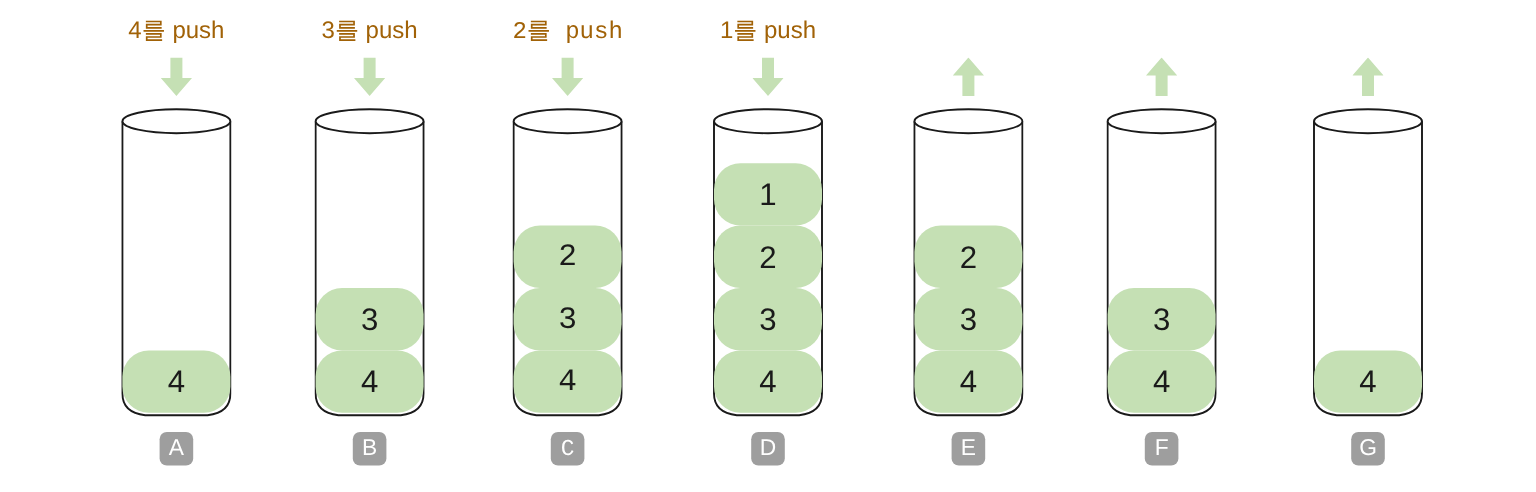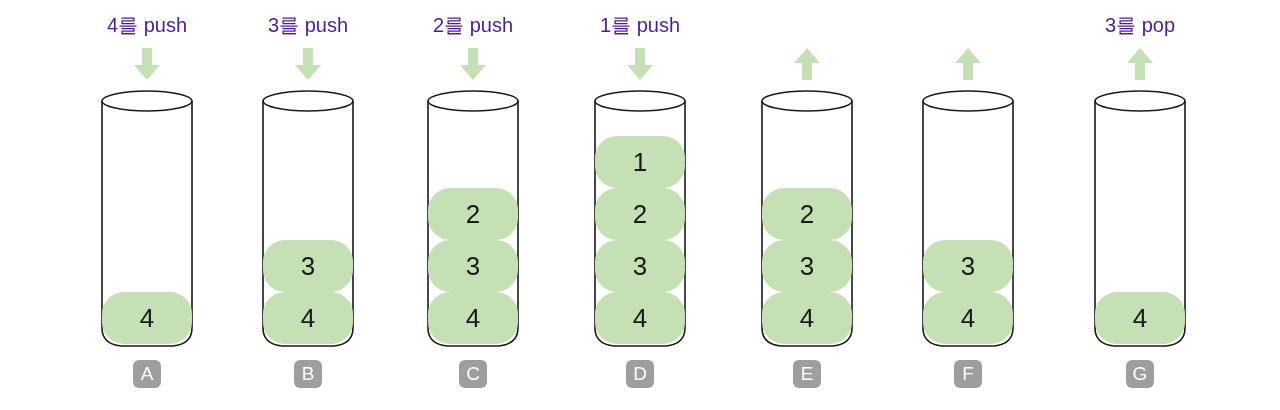--- a/index.html
+++ b/index.html
@@ -24,21 +24,21 @@
     width: 166px;
     height: 410px;
   }
   .caption {
     position: absolute;
     top: 12px;
     left: 0;
     width: 166px;
     text-align: center;
     font-size: 20px;
-    color: #4c1d95;
+    color: #a16207;
     letter-spacing: 0px;
     white-space: nowrap;
   }
   .arrow-wrap {
     position: absolute;
     top: 48px;
     left: 0;
     width: 166px;
     height: 34px;
   }
@@ -119,21 +119,21 @@
       <svg width="92" height="258" viewBox="0 0 92 258" class="cyl">
         <path d="M 1 11 L 1 238 Q 1 254 20 256 L 72 256 Q 91 254 91 238 L 91 11" fill="#ffffff" stroke="#1a1a1a" stroke-width="1.6"></path>
         <ellipse cx="46" cy="11" rx="45" ry="10" fill="#ffffff" stroke="#1a1a1a" stroke-width="1.6"></ellipse>
       </svg>
       <div class="pills">
         <div class="pill" style="top: 150px;">3</div>
         <div class="pill" style="top: 202px;">4</div>
       </div>
       <div class="badge">B</div>
     </div>
-    <div class="column" style="left: 390px;">
+    <div class="column" style="left: 390px; font-family: Liberation Mono, monospace;">
       <div class="caption">2를 push</div>
       <div class="arrow-wrap">
         <svg width="26" height="32" viewBox="0 0 26 32" class="arrow-svg">
           <path d="M 8 0 L 18 0 L 18 17 L 26 17 L 13 32 L 0 17 L 8 17 Z" fill="#c5e0b4"></path>
         </svg>
       </div>
       <svg width="92" height="258" viewBox="0 0 92 258" class="cyl">
         <path d="M 1 11 L 1 238 Q 1 254 20 256 L 72 256 Q 91 254 91 238 L 91 11" fill="#ffffff" stroke="#1a1a1a" stroke-width="1.6"></path>
         <ellipse cx="46" cy="11" rx="45" ry="10" fill="#ffffff" stroke="#1a1a1a" stroke-width="1.6"></ellipse>
       </svg>
@@ -190,21 +190,20 @@
         <path d="M 1 11 L 1 238 Q 1 254 20 256 L 72 256 Q 91 254 91 238 L 91 11" fill="#ffffff" stroke="#1a1a1a" stroke-width="1.6"></path>
         <ellipse cx="46" cy="11" rx="45" ry="10" fill="#ffffff" stroke="#1a1a1a" stroke-width="1.6"></ellipse>
       </svg>
       <div class="pills">
         <div class="pill" style="top: 150px;">3</div>
         <div class="pill" style="top: 202px;">4</div>
       </div>
       <div class="badge">F</div>
     </div>
     <div class="column" style="left: 1057px;">
-      <div class="caption">3를 pop</div>
       <div class="arrow-wrap">
         <svg width="26" height="32" viewBox="0 0 26 32" class="arrow-svg">
           <path d="M 13 0 L 26 15 L 18 15 L 18 32 L 8 32 L 8 15 L 0 15 Z" fill="#c5e0b4"></path>
         </svg>
       </div>
       <svg width="92" height="258" viewBox="0 0 92 258" class="cyl">
         <path d="M 1 11 L 1 238 Q 1 254 20 256 L 72 256 Q 91 254 91 238 L 91 11" fill="#ffffff" stroke="#1a1a1a" stroke-width="1.6"></path>
         <ellipse cx="46" cy="11" rx="45" ry="10" fill="#ffffff" stroke="#1a1a1a" stroke-width="1.6"></ellipse>
       </svg>
       <div class="pills">

